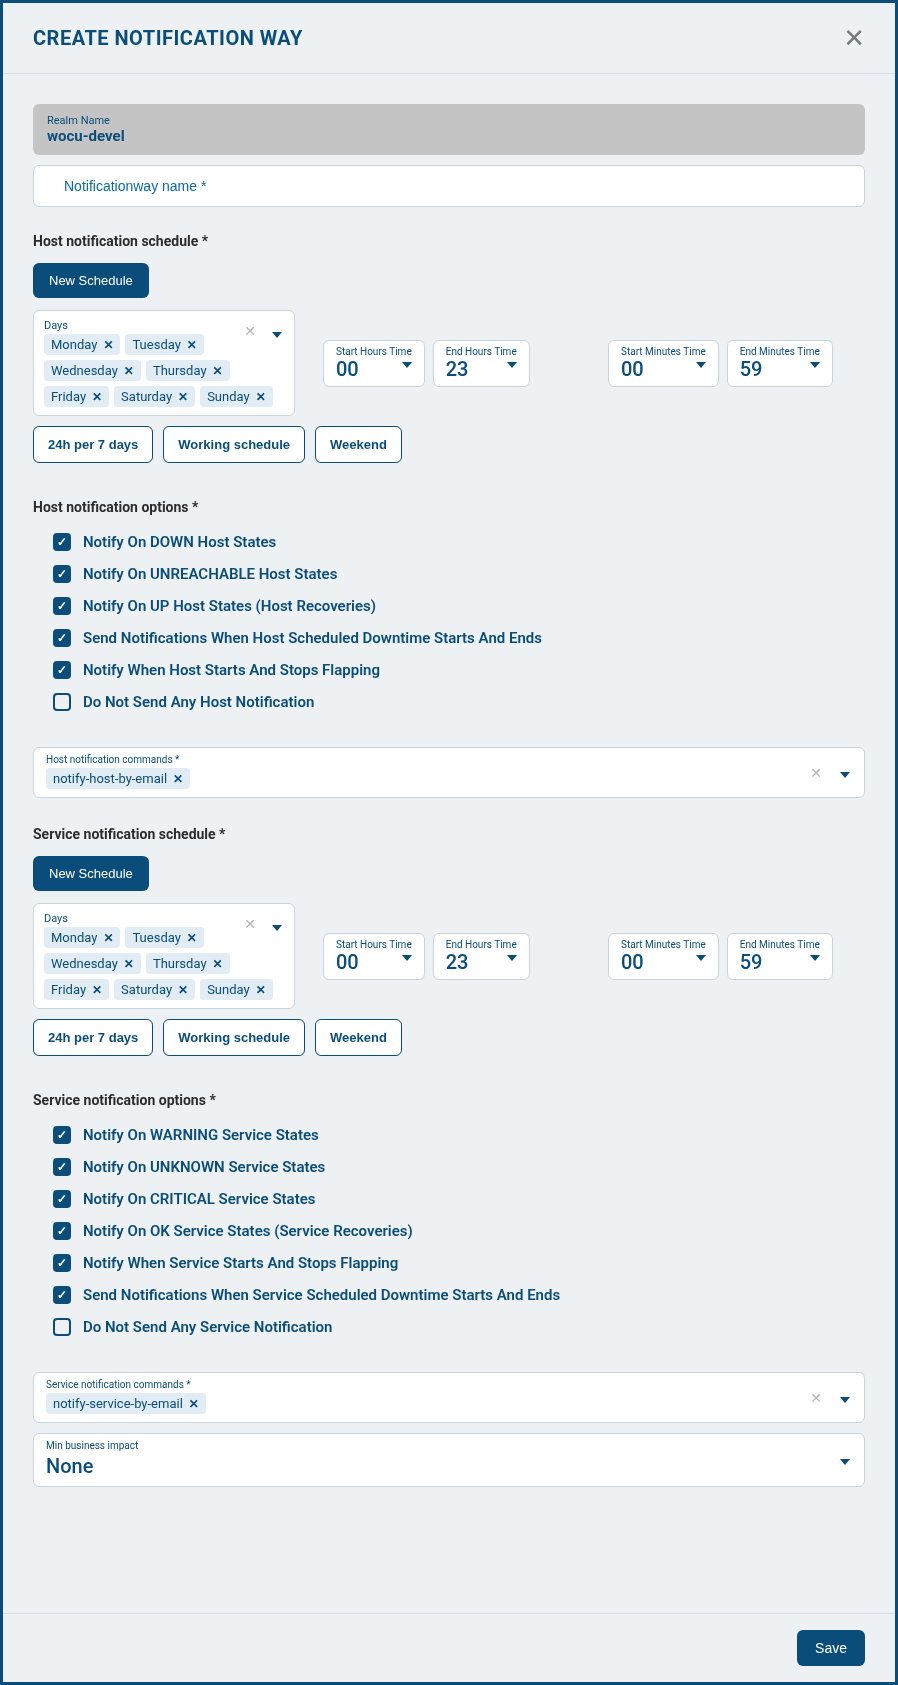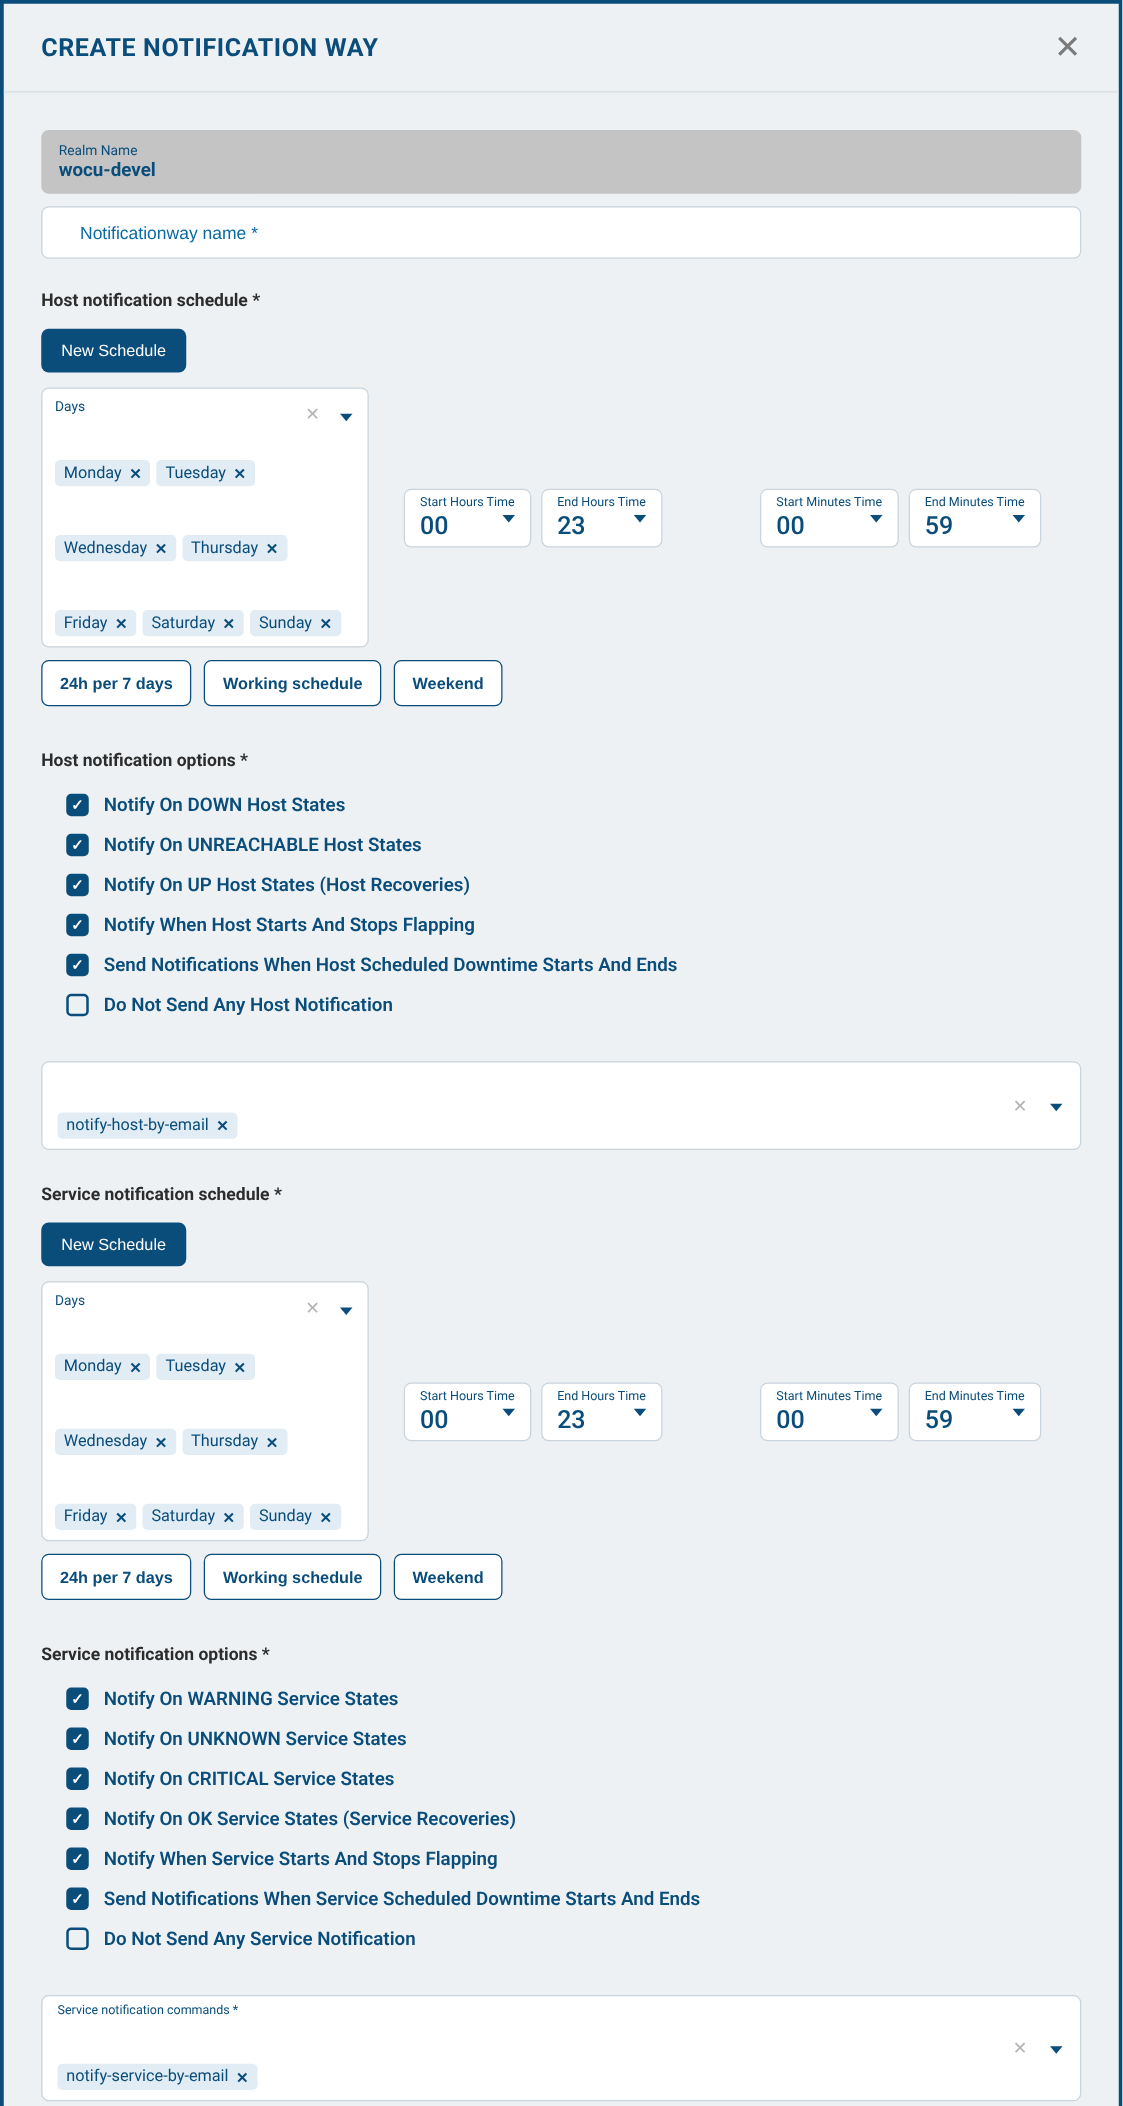--- a/index.html
+++ b/index.html
@@ -110,21 +110,20 @@
 }
 .tag {
   background: #e1ecf4;
   color: #0a4d7a;
   font-size: 13px;
   padding: 3px 7px;
   border-radius: 4px;
   display: inline-flex;
   align-items: center;
   gap: 6px;
-  margin-top: 34px;
 }
 .tag-x {
   font-size: 12px;
   font-weight: 700;
   cursor: pointer;
 }
 .days-clear {
   position: absolute;
   right: 38px;
   top: 12px;
@@ -384,34 +383,35 @@
         <div class="opt-row">
           <span class="chk checked"></span>
           <span class="opt-label">Notify On UNREACHABLE Host States</span>
         </div>
         <div class="opt-row">
           <span class="chk checked"></span>
           <span class="opt-label">Notify On UP Host States (Host Recoveries)</span>
         </div>
         <div class="opt-row">
           <span class="chk checked"></span>
+          <span class="opt-label">Send Notifications When Host Scheduled Downtime Starts And Ends</span>
+        </div>
+        <div class="opt-row">
+          <span class="chk checked"></span>
           <span class="opt-label">Notify When Host Starts And Stops Flapping</span>
-        </div>
-        <div class="opt-row">
-          <span class="chk checked"></span>
-          <span class="opt-label">Send Notifications When Host Scheduled Downtime Starts And Ends</span>
         </div>
         <div class="opt-row">
           <span class="chk"></span>
           <span class="opt-label">Do Not Send Any Host Notification</span>
         </div>
       </div>
 
     
     <div class="commands-box">
+      <div class="cmd-label">Host notification commands *</div>
       <div class="cmd-tags">
           <span class="tag">
             <span>notify-host-by-email</span>
             <span class="tag-x">✕</span>
           </span>
         </div>
       <span class="cmd-clear">✕</span>
       <span class="cmd-caret"><span class="caret-down"></span></span>
     </div>
 

